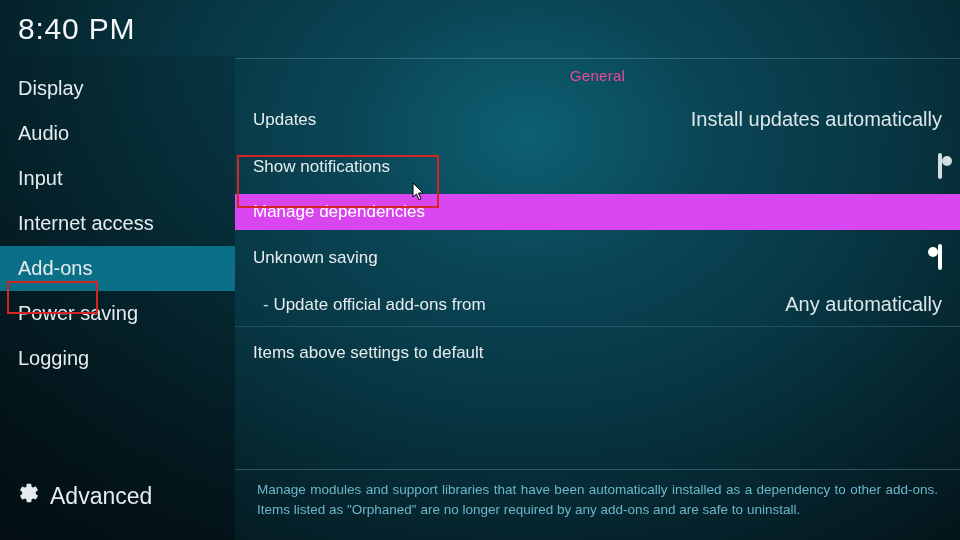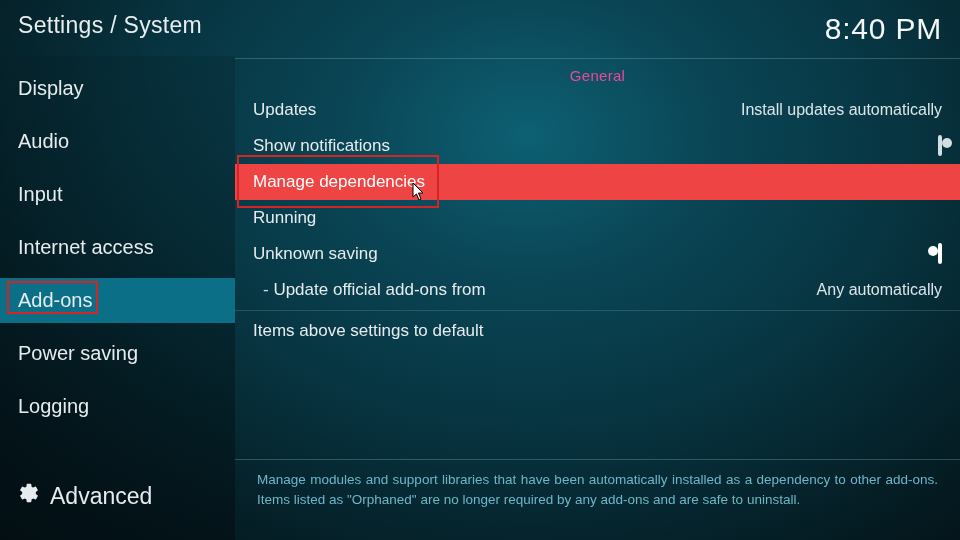--- a/index.html
+++ b/index.html
@@ -23,21 +23,20 @@
     position: absolute;
     top: 56px;
     bottom: 0;
   }
   .sidebar {
     width: 235px;
     padding-top: 10px;
     background: linear-gradient(to bottom, rgba(4,22,28,0.18), rgba(2,13,17,0.55));
     display: flex;
     flex-direction: column;
-    gap: 8px;
   }
   .sidebar-item {
     padding: 11px 18px;
     font-size: 20px;
     color: #e6ecee;
     cursor: pointer;
   }
   .sidebar-item.selected {
     background: #0c6f88;
   }
@@ -68,25 +67,26 @@
     letter-spacing: 0.3px;
   }
   .row {
     display: flex;
     justify-content: flex-end;
     align-items: center;
     padding: 8px 18px 8px 18px;
     font-size: 17px;
     color: #e6ecee;
     border-bottom: none;
+    margin-top: 8px;
   }
   .row .label { flex: 1; }
-  .row .value { color: #dbe6e9; font-size: 16px; }
+  .row .value { color: #dbe6e9; font-size: 20px; }
   .row.selected {
-    background: #ef4444;
+    background: #d946ef;
     color: #ffffff;
   }
   .row.indent .label { padding-left: 10px; }
   .row.indent .label::before { content: "- "; color: #cfdde2; }
   .subdivider {
     border-bottom: 1px solid rgba(120,175,190,0.25);
     margin: 2px 0;
   }
   .toggle {
     width: 32px; height: 16px;
@@ -100,21 +100,21 @@
     background: #d2dee2;
     position: absolute; top: 1px;
   }
   .toggle.off .knob { left: 2px; }
   .toggle.on .knob { right: 2px; background: #ffffff; }
   .toggle.on { border-color: #ffffff; }
   .helptext {
     position: absolute;
     left: 235px;
     right: 0;
-    bottom: 16px;
+    bottom: 6px;
     padding: 10px 22px 14px 22px;
     border-top: 1px solid rgba(120,175,190,0.35);
     font-size: 13.5px;
     line-height: 1.5;
     color: #6bb6c8;
     text-align: justify;
   }
   .cursor {
     position: absolute;
     width: 14px; height: 20px;
@@ -123,21 +123,20 @@
   .red-box {
     position: absolute;
     border: 2px solid #d52424;
     pointer-events: none;
   }
 </style>
 </head>
 <body>
 
 <div class="topbar">
-  <div class="breadcrumb">Settings / System</div>
   <div class="clock">8:40 PM</div>
 </div>
 
 <div class="main">
   <div class="sidebar">
     <div class="sidebar-item">Display</div>
     <div class="sidebar-item">Audio</div>
     <div class="sidebar-item">Input</div>
     <div class="sidebar-item">Internet access</div>
     <div class="sidebar-item selected">Add-ons</div>
@@ -167,23 +166,20 @@
       <span class="label">Show notifications</span>
       <span class="value">
         <span class="toggle off"><span class="knob"></span></span>
       </span>
     </div>
 
     <div class="row selected">
       <span class="label">Manage dependencies</span>
     </div>
 
-    <div class="row">
-      <span class="label">Running</span>
-    </div>
 
     <div class="row">
       <span class="label">Unknown saving</span>
       <span class="value">
         <span class="toggle on"><span class="knob"></span></span>
       </span>
     </div>
 
     <div class="row indent">
       <span class="label">Update official add-ons from</span>

